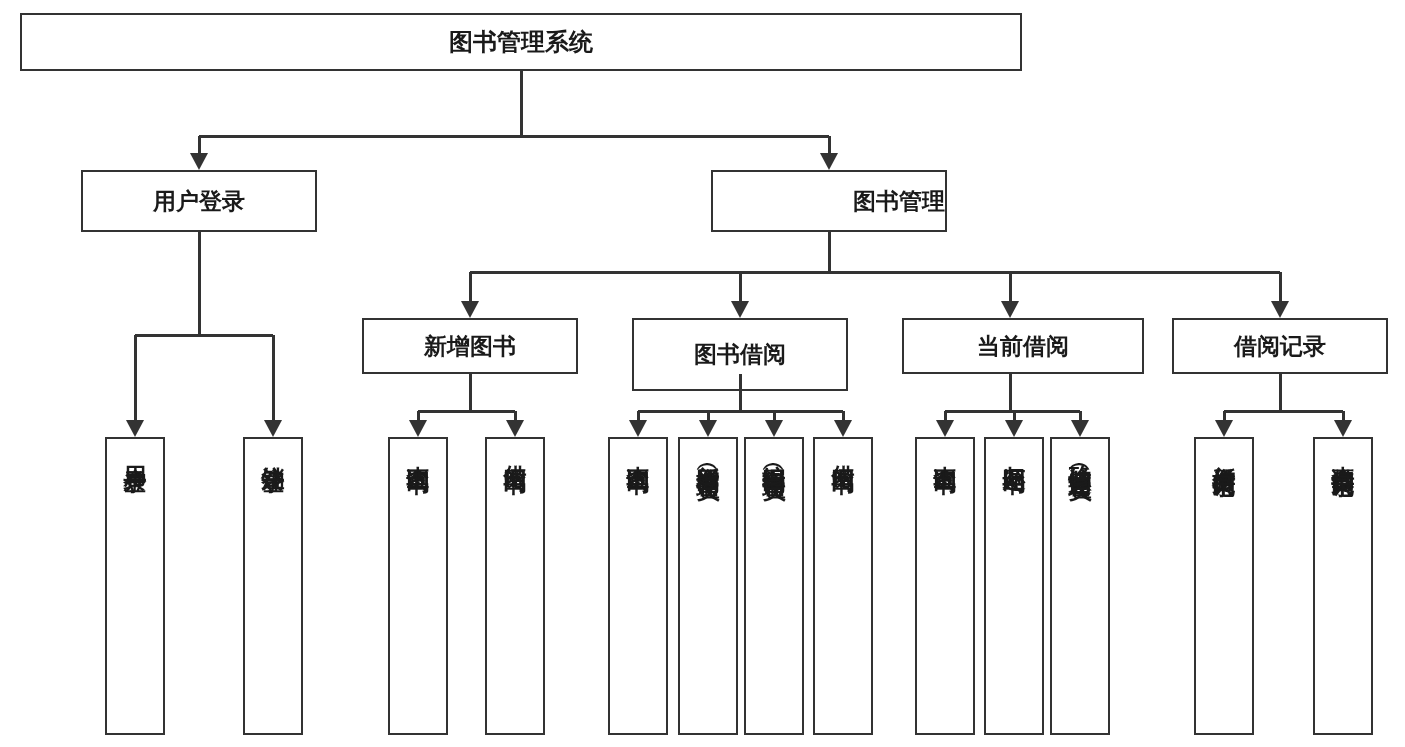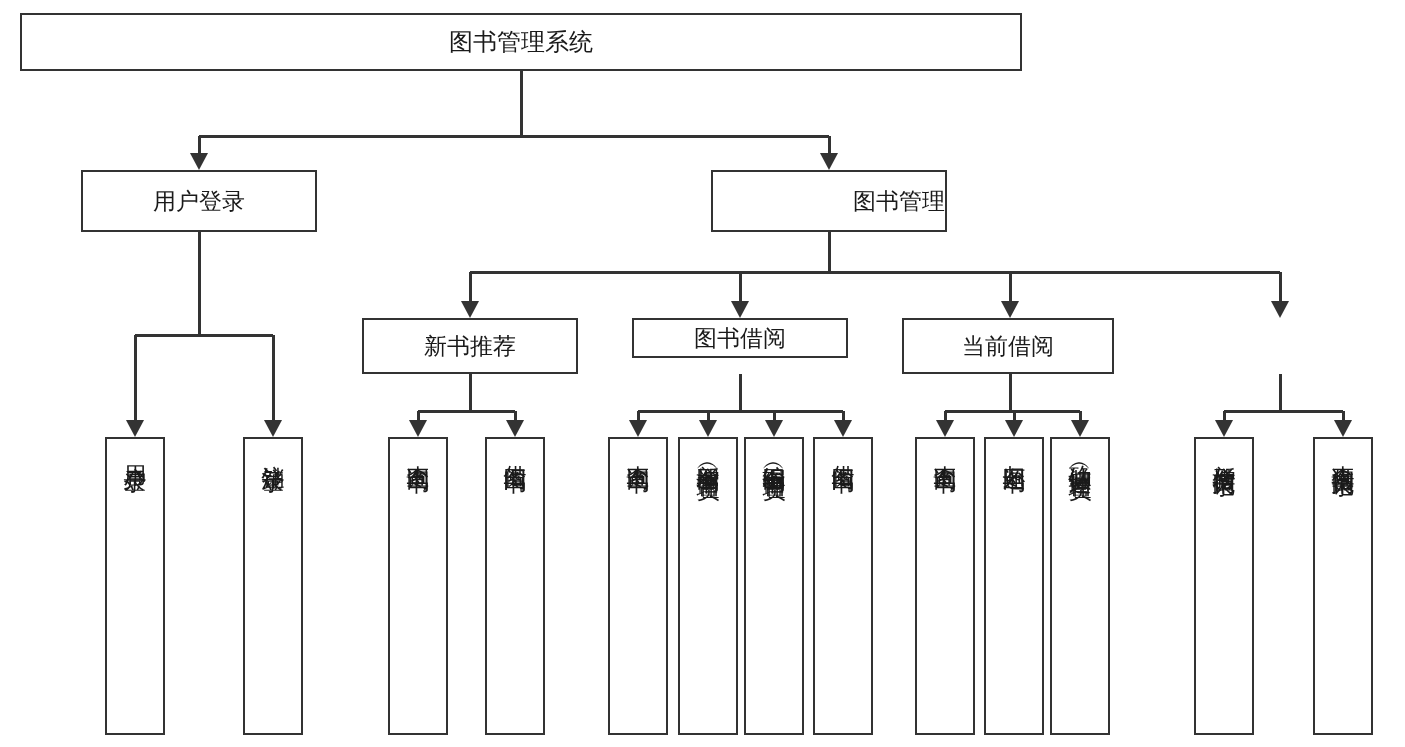--- a/index.html
+++ b/index.html
@@ -19,20 +19,21 @@
   }
   
   .box {
     position: absolute;
     box-sizing: border-box;
     background: #ffffff;
     border: 2px solid #333333;
     display: flex;
     align-items: center;
     justify-content: center;
+    font-weight: bold;
   }
   .box .label {
     color: #1a1a1a;
     line-height: 1.15;
     text-align: center;
     white-space: nowrap;
   }
   .box.horiz .label {
     font-size: 23px;
   }
@@ -85,27 +86,30 @@
 <div class="box root horiz" style="left: 20px; top: 13px; width: 1002px; height: 58px;">
       <span class="label">图书管理系统</span>
     </div>
     <div class="box horiz" style="left: 81px; top: 170px; width: 236px; height: 62px;">
       <span class="label">用户登录</span>
     </div>
     <div class="box horiz" style="left: 711px; top: 170px; width: 236px; height: 62px; justify-content: flex-end;">
       <span class="label">图书管理</span>
     </div>
     <div class="box horiz" style="left: 362px; top: 318px; width: 216px; height: 56px;">
-      <span class="label">新书推荐</span>
-    </div>
-    <div class="box horiz" style="left: 632px; top: 318px; width: 216px; height: 40px;">
+      <span class="label">新增图书</span>
+    </div>
+    <div class="box horiz" style="left: 632px; top: 318px; width: 216px; height: 73px;">
       <span class="label">图书借阅</span>
     </div>
-    <div class="box horiz" style="left: 902px; top: 318px; width: 212px; height: 56px;">
+    <div class="box horiz" style="left: 902px; top: 318px; width: 242px; height: 56px;">
       <span class="label">当前借阅</span>
+    </div>
+    <div class="box horiz" style="left: 1172px; top: 318px; width: 216px; height: 56px;">
+      <span class="label">借阅记录</span>
     </div>
     <div class="box vert" style="left: 105px; top: 437px; width: 60px; height: 298px;">
       <span class="label">用户登录</span>
     </div>
     <div class="box vert" style="left: 243px; top: 437px; width: 60px; height: 298px;">
       <span class="label">注销登录</span>
     </div>
     <div class="box vert" style="left: 388px; top: 437px; width: 60px; height: 298px;">
       <span class="label">查询图书</span>
     </div>

